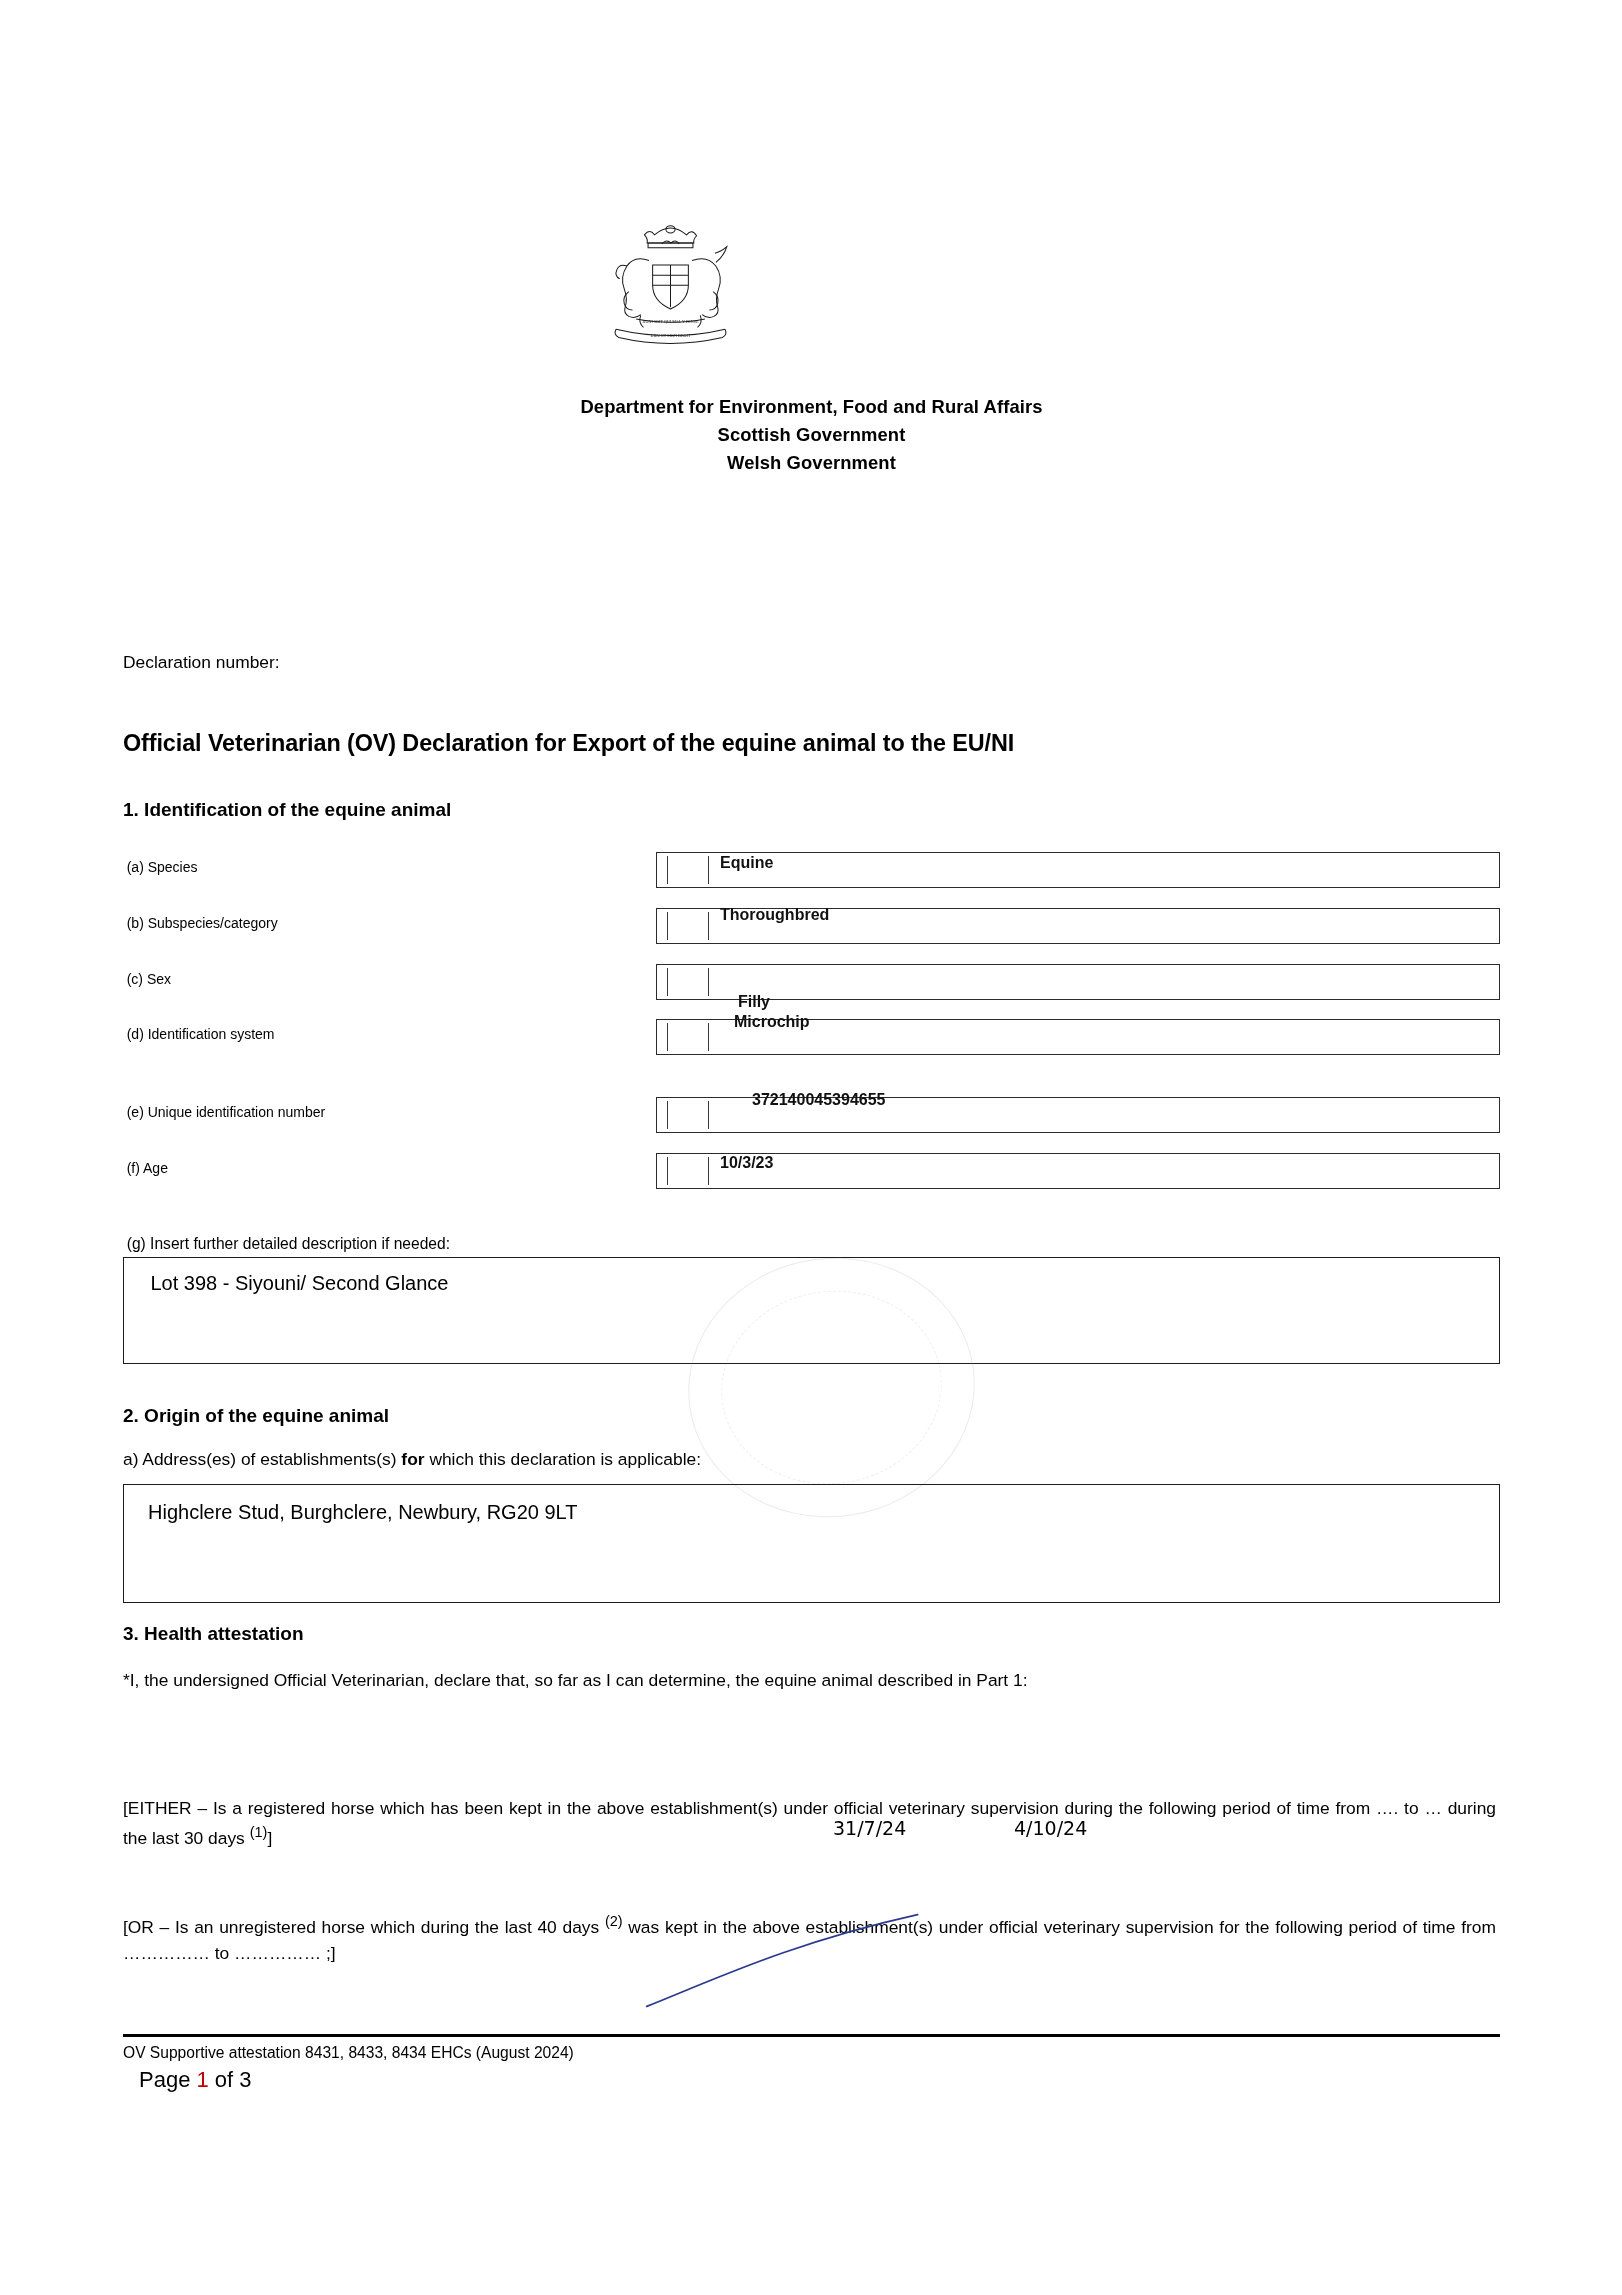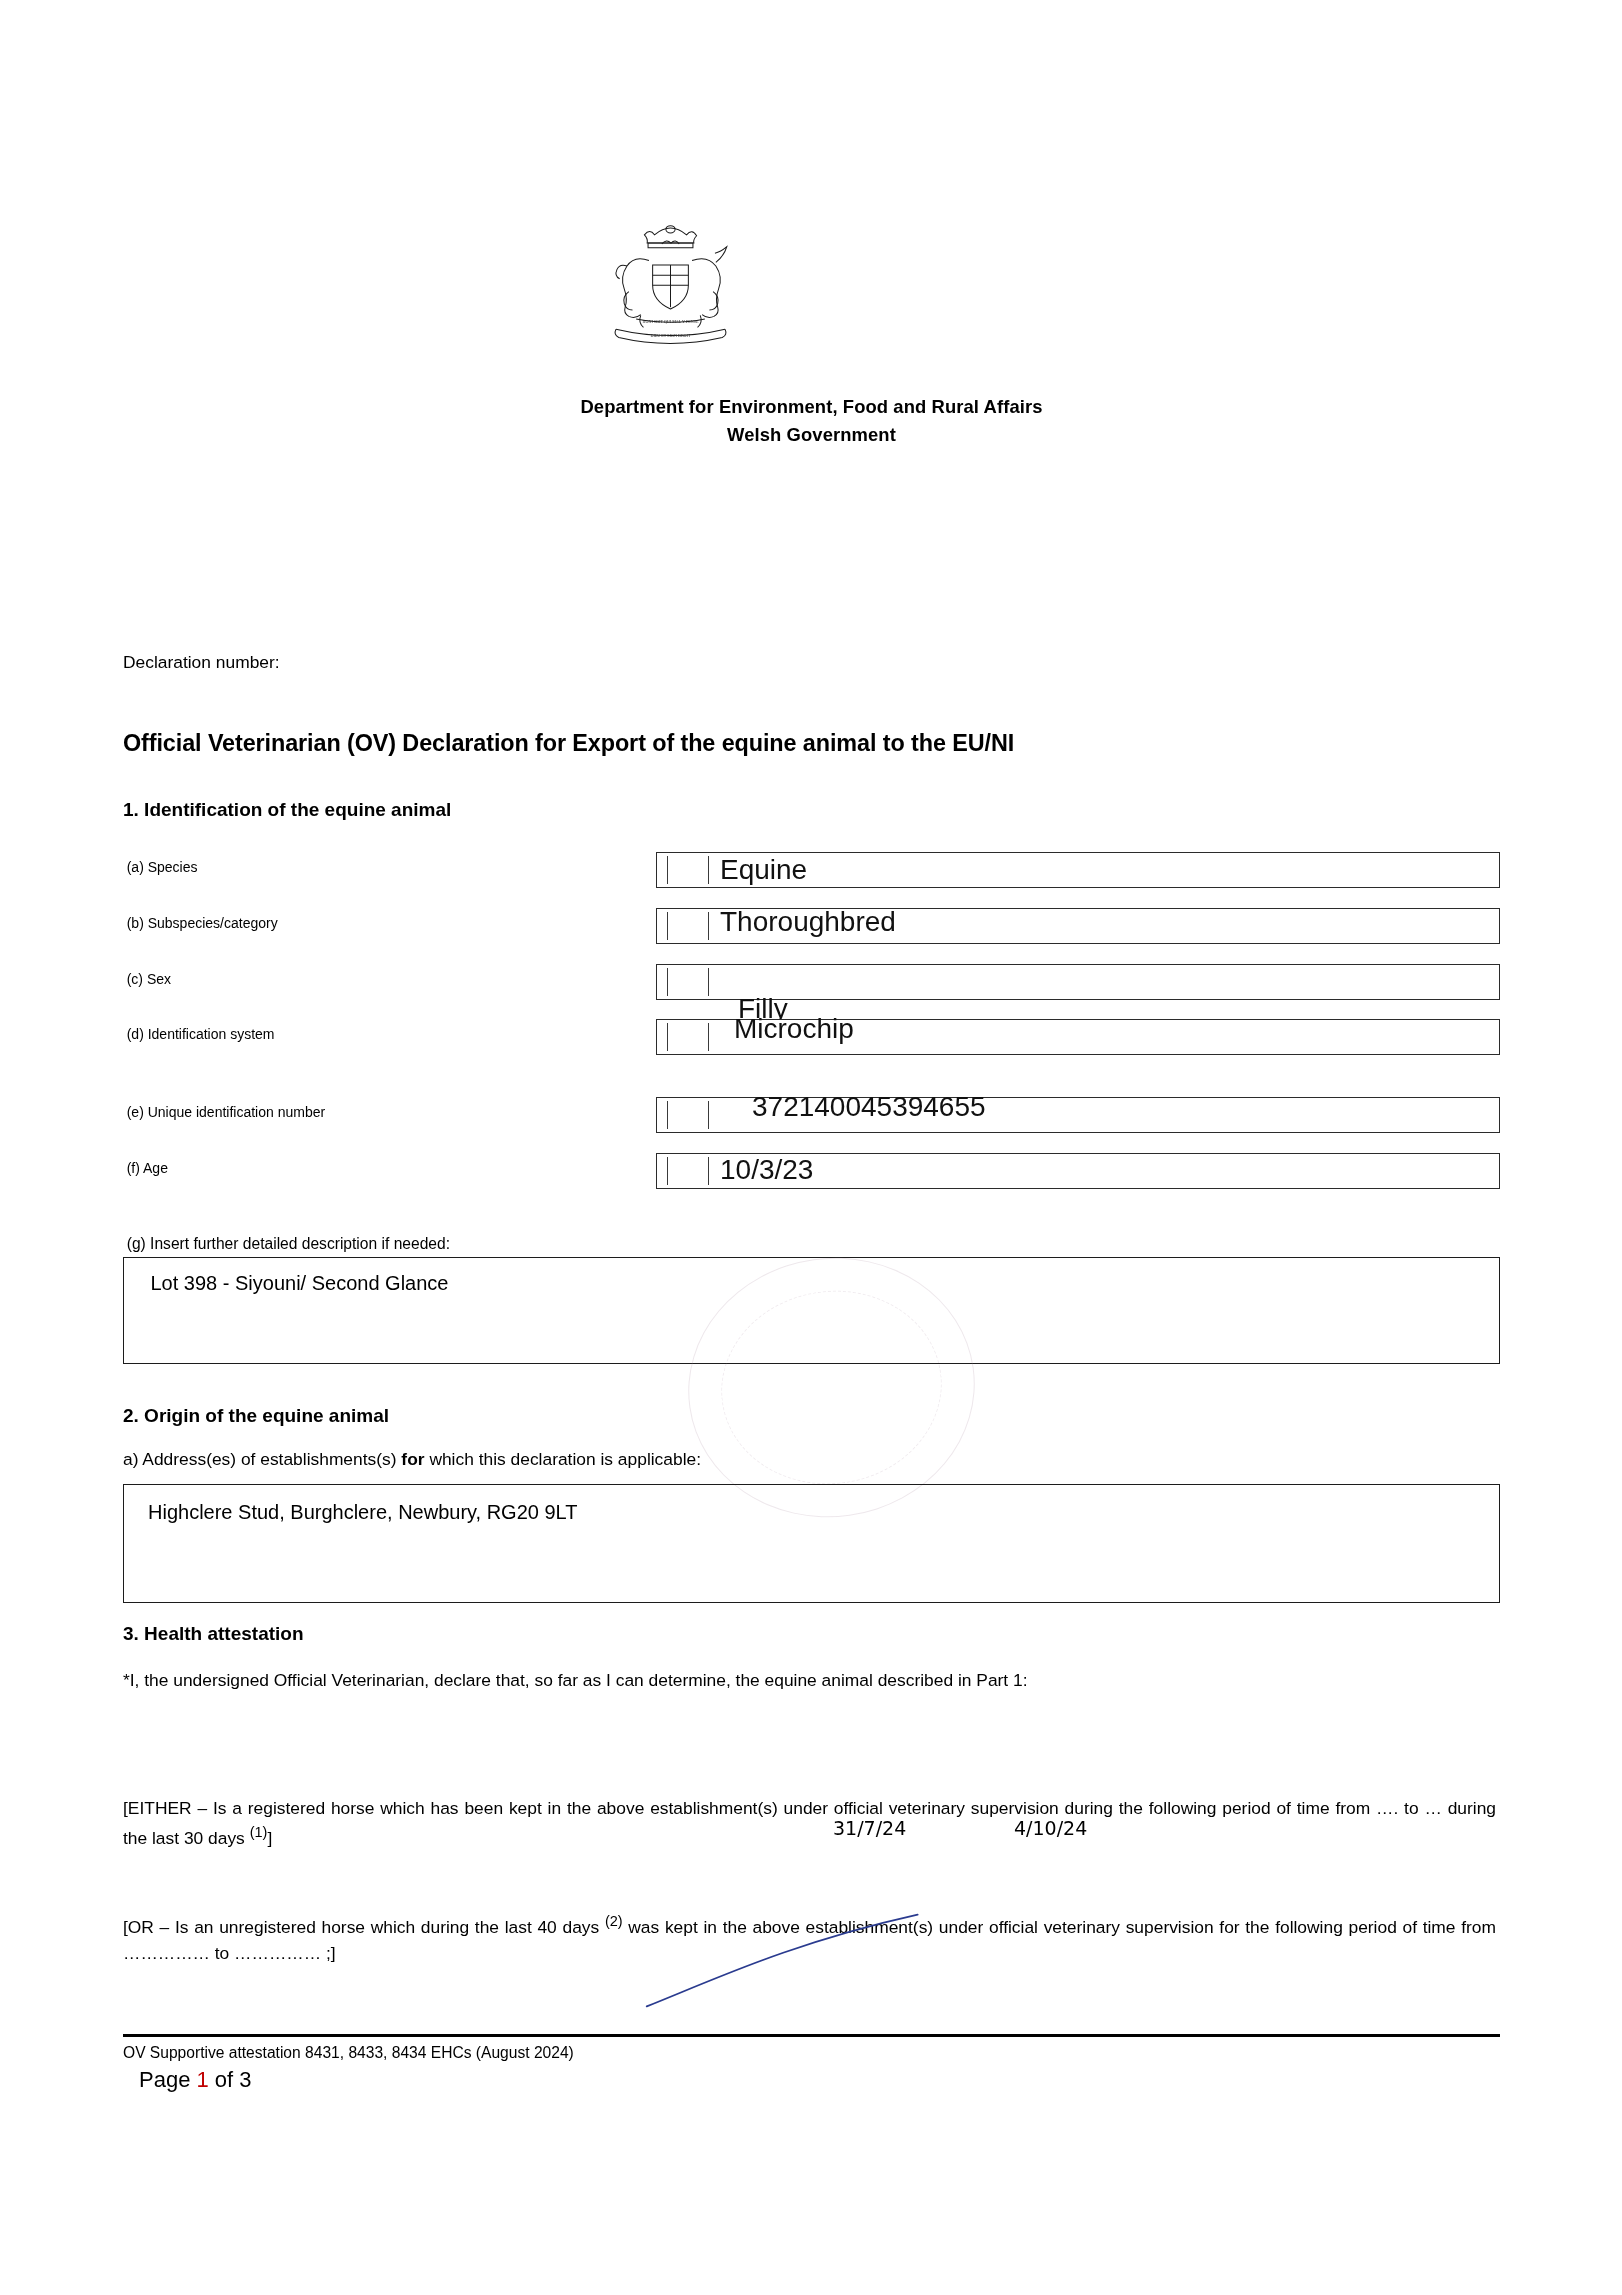--- a/index.html
+++ b/index.html
@@ -115,23 +115,24 @@
   .id-box .tick2 {
     position: absolute;
     left: 51px;
     top: 2.8px;
     width: 0.9px;
     height: 28.5px;
     background: #3a3a3a;
   }
   .id-value {
     position: absolute;
-    font-size: 28px;
+    font-size: 16px;
     color: #111;
     white-space: nowrap;
+    font-weight: bold;
   }
 
   
   .g-label {
     position: absolute;
     left: 3.7px;
     top: 1235px;
     font-size: 15.6px;
   }
   .g-line {
@@ -318,20 +319,21 @@
         <text x="215" y="274">DIEU ET MON DROIT</text>
         <text x="215" y="244">HONI SOIT QUI MAL Y PENSE</text>
       </g>
     </svg>
   </div>
 
   <div class="content">
 
     <div class="dept-block">
       <div>Department for Environment, Food and Rural Affairs</div>
+      <div>Scottish Government</div>
       <div>Welsh Government</div>
     </div>
 
     <div class="decl-number">Declaration number:</div>
 
     <div class="main-title">Official Veterinarian (OV) Declaration for Export of the equine animal to the EU/NI</div>
 
     <div class="sec-heading" id="sec1">1. Identification of the equine animal</div>
 
     <div class="id-row" style="top:859px;">

